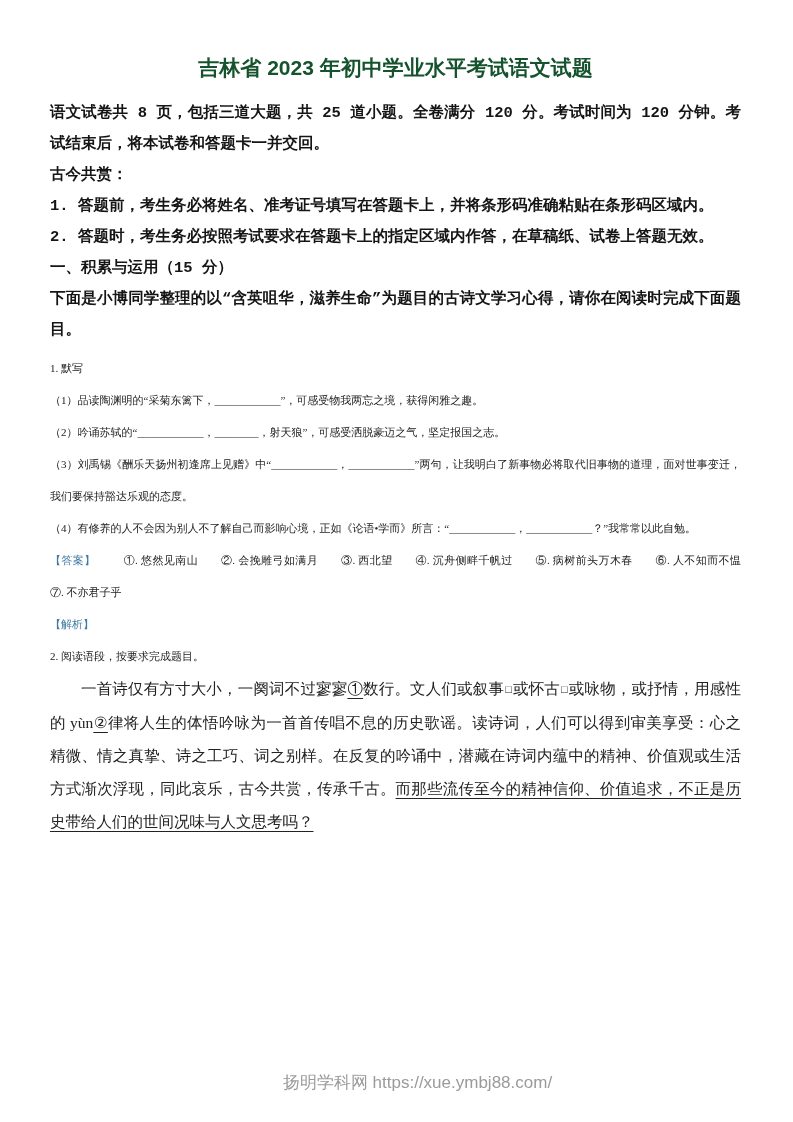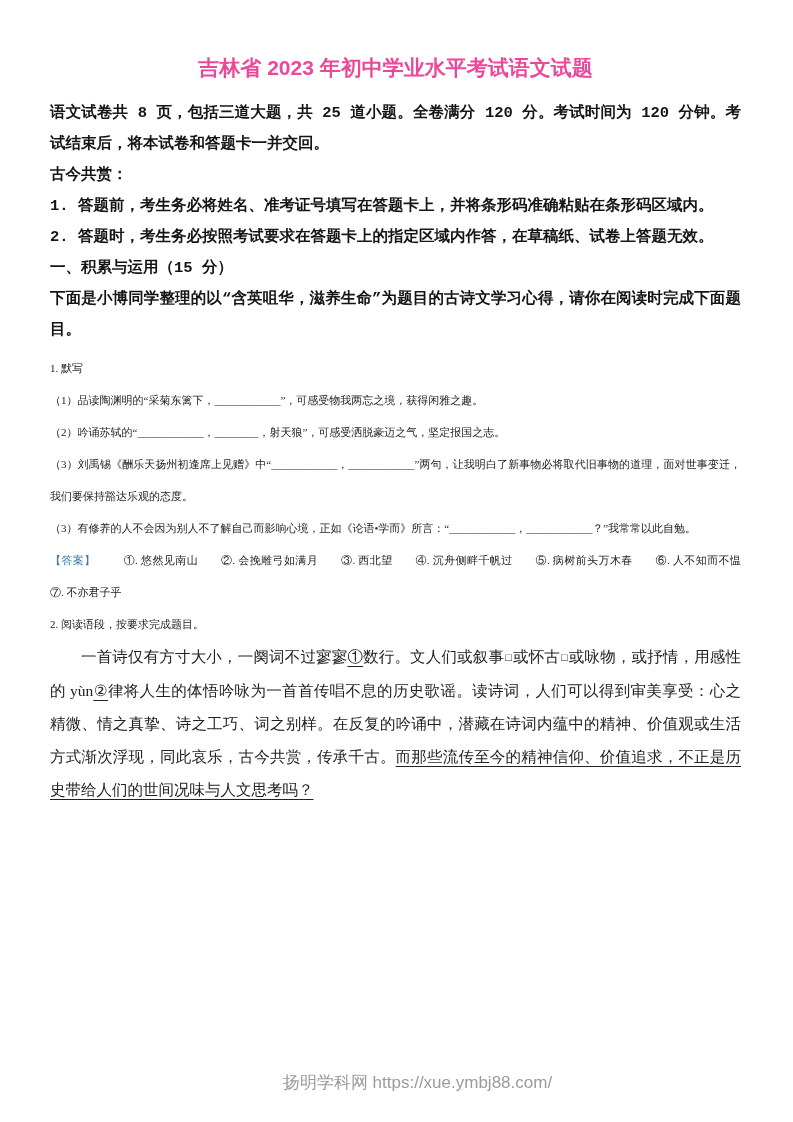--- a/index.html
+++ b/index.html
@@ -16,21 +16,21 @@
     padding: 54px 52px 0 50px;
     color: #1c1c1c;
     overflow: hidden;
   }
   .title {
     font-family: "Liberation Sans", sans-serif;
     font-weight: 700;
     font-size: 21px;
     text-align: center;
     margin: 0 0 16px 0;
-    color: #ec4899;
+    color: #14532d;
   }
   .b {
     font-family: Liberation Mono, monospace;
     font-weight: 700;
     font-size: 15.5px;
     line-height: 31px;
     margin: 0;
     text-align: justify;
     color: #151515;
   }
@@ -102,24 +102,25 @@
   <p class="b">下面是小博同学整理的以“含英咀华，滋养生命”为题目的古诗文学习心得，请你在阅读时完成下面题目。</p>
 
   <p class="s q1-label">1. 默写</p>
 
   <p class="s">（1）品读陶渊明的“采菊东篱下，____________”，可感受物我两忘之境，获得闲雅之趣。</p>
 
   <p class="s">（2）吟诵苏轼的“____________，________，射天狼”，可感受洒脱豪迈之气，坚定报国之志。</p>
 
   <p class="s">（3）刘禹锡《酬乐天扬州初逢席上见赠》中“____________，____________”两句，让我明白了新事物必将取代旧事物的道理，面对世事变迁，我们要保持豁达乐观的态度。</p>
 
-  <p class="s">（3）有修养的人不会因为别人不了解自己而影响心境，正如《论语•学而》所言：“____________，____________？”我常常以此自勉。</p>
+  <p class="s">（4）有修养的人不会因为别人不了解自己而影响心境，正如《论语•学而》所言：“____________，____________？”我常常以此自勉。</p>
 
   <p class="s"><span class="teal answer-label">【答案】</span><span>①. 悠然见南山　　②. 会挽雕弓如满月　　③. 西北望　　④. 沉舟侧畔千帆过　　⑤. 病树前头万木春　　⑥. 人不知而不愠　　⑦. 不亦君子乎</span></p>
 
+  <p class="s"><span class="teal">【解析】</span></p>
 
 
   <p class="s">2. 阅读语段，按要求完成题目。</p>
 
   <p class="passage"><span>一首诗仅有方寸大小，一阕词不过寥寥</span><span class="u">①</span><span>数行。文人们或叙事</span><span class="blank-box">□</span><span>或怀古</span><span class="blank-box">□</span><span>或咏物，或抒情，用感性的 yùn</span><span class="u">②</span><span>律将人生的体悟吟咏为一首首传唱不息的历史歌谣。读诗词，人们可以得到审美享受：心之精微、情之真挚、诗之工巧、词之别样。在反复的吟诵中，潜藏在诗词内蕴中的精神、价值观或生活方式渐次浮现，同此哀乐，古今共赏，传承千古。</span><span class="u">而那些流传至今的精神信仰、价值追求，不正是历史带给人们的世间况味与人文思考吗？</span></p>
 
   <div class="footer">扬明学科网 https://xue.ymbj88.com/</div>
 
 </div>
 

